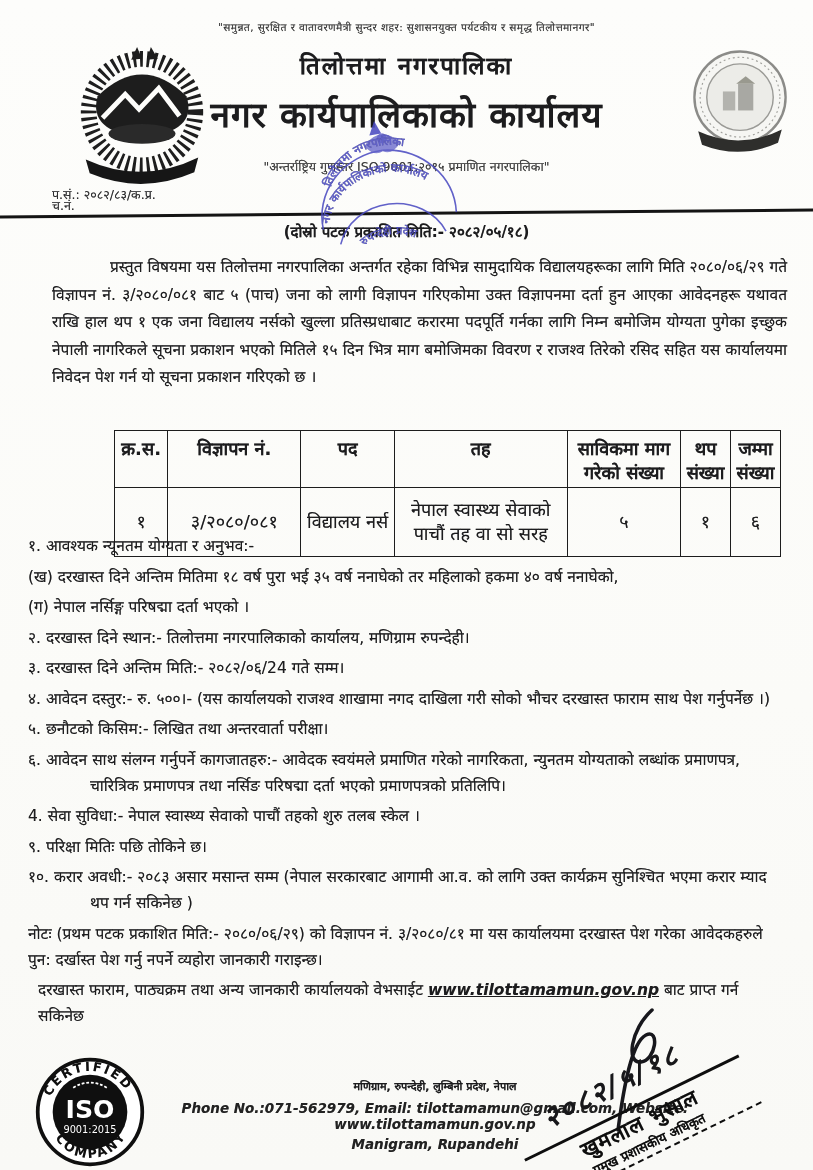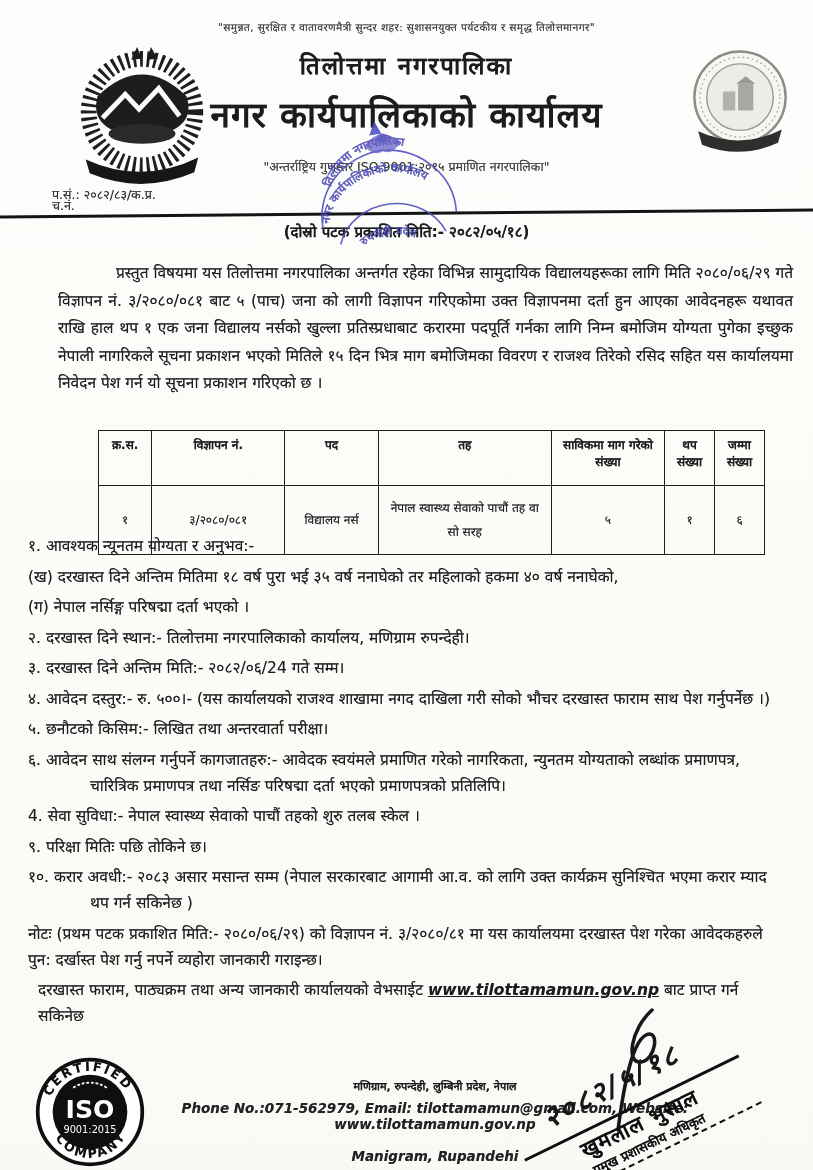--- a/index.html
+++ b/index.html
@@ -22,39 +22,39 @@
     font-size:12.5px;color:#3d3d3d;}
   .refno{position:absolute;left:52px;top:170px;font-size:12.5px;color:#2e2e30;margin-top:16px;}
   .chano{position:absolute;left:52px;top:197px;font-size:12.5px;color:#2e2e30;}
   .rule{position:absolute;left:-4px;right:-4px;top:212px;height:3px;background:#141414;
     transform:rotate(-.5deg);}
   .publish{position:absolute;top:221px;left:0;right:0;text-align:center;
     font-weight:bold;font-size:15px;z-index:2;}
   .blue-stamp{position:absolute;left:296px;top:104px;width:184px;height:168px;
     z-index:3;opacity:.88;transform:rotate(-5deg);}
   
-  .intro{position:absolute;top:252px;left:50px;width:735px;margin:8px;
+  .intro{position:absolute;top:252px;left:50px;width:735px;margin:2px;
     font-size:15.5px;line-height:27.5px;text-align:justify;text-indent:58px;}
-  table.vtable{position:absolute;top:430px;left:98px;width:667px;
-    border-collapse:collapse;font-size:12px;}
+  table.vtable{position:absolute;top:430px;left:114px;width:667px;
+    border-collapse:collapse;font-size:18px;}
   table.vtable th,table.vtable td{border:1.7px solid #1d1d1d;padding:3px 5px;text-align:center;}
   table.vtable th{font-weight:bold;vertical-align:top;padding-top:5px;height:46px;}
   table.vtable td{vertical-align:middle;height:62px;line-height:24px;}
   .items{position:absolute;top:533px;left:28px;width:757px;
     font-size:15.5px;line-height:26px;}
   .items p{margin:0 0 4.5px 0;}
   .items p.hang{padding-left:62px;text-indent:-62px;}
   .items p.web{padding-left:10px;}
   .web-url{font-style:italic;font-weight:bold;text-decoration:underline;}
   
   .iso-badge{position:absolute;left:34px;top:1056px;width:112px;height:112px;}
   .addr{position:absolute;left:120px;top:1078px;width:630px;text-align:center;z-index:1;}
   .addr-np{font-size:11px;font-weight:600;}
   .contact{font-size:13.5px;font-weight:bold;font-style:italic;margin-top:7px;color:#222;}
-  .addr-en{font-size:13.5px;font-weight:bold;font-style:italic;margin-top:16px;color:#222;}
+  .addr-en{font-size:13.5px;font-weight:bold;font-style:italic;margin-top:4px;color:#222;}
   .uaf{position:absolute;right:16px;top:1086px;width:106px;height:60px;
     border:2.5px solid #121212;background:#fff;display:flex;align-items:center;
     padding:2px 3px;box-sizing:content-box;z-index:2;}
   .uaf-globe{width:46px;height:46px;border-radius:50%;flex:0 0 auto;margin-right:-10px;
     background:
       repeating-linear-gradient(0deg,rgba(255,255,255,.35) 0 2px,rgba(0,0,0,0) 2px 7px),
       radial-gradient(circle at 35% 35%,#d8d8d4,#8c8c88 70%,#6f6f6b);}
   .uaf-right{display:flex;flex-direction:column;align-items:flex-end;flex:1;z-index:1;}
   .uaf-caption{font-size:6px;font-weight:bold;text-align:right;line-height:7px;
     letter-spacing:.2px;color:#161616;width:54px;}

